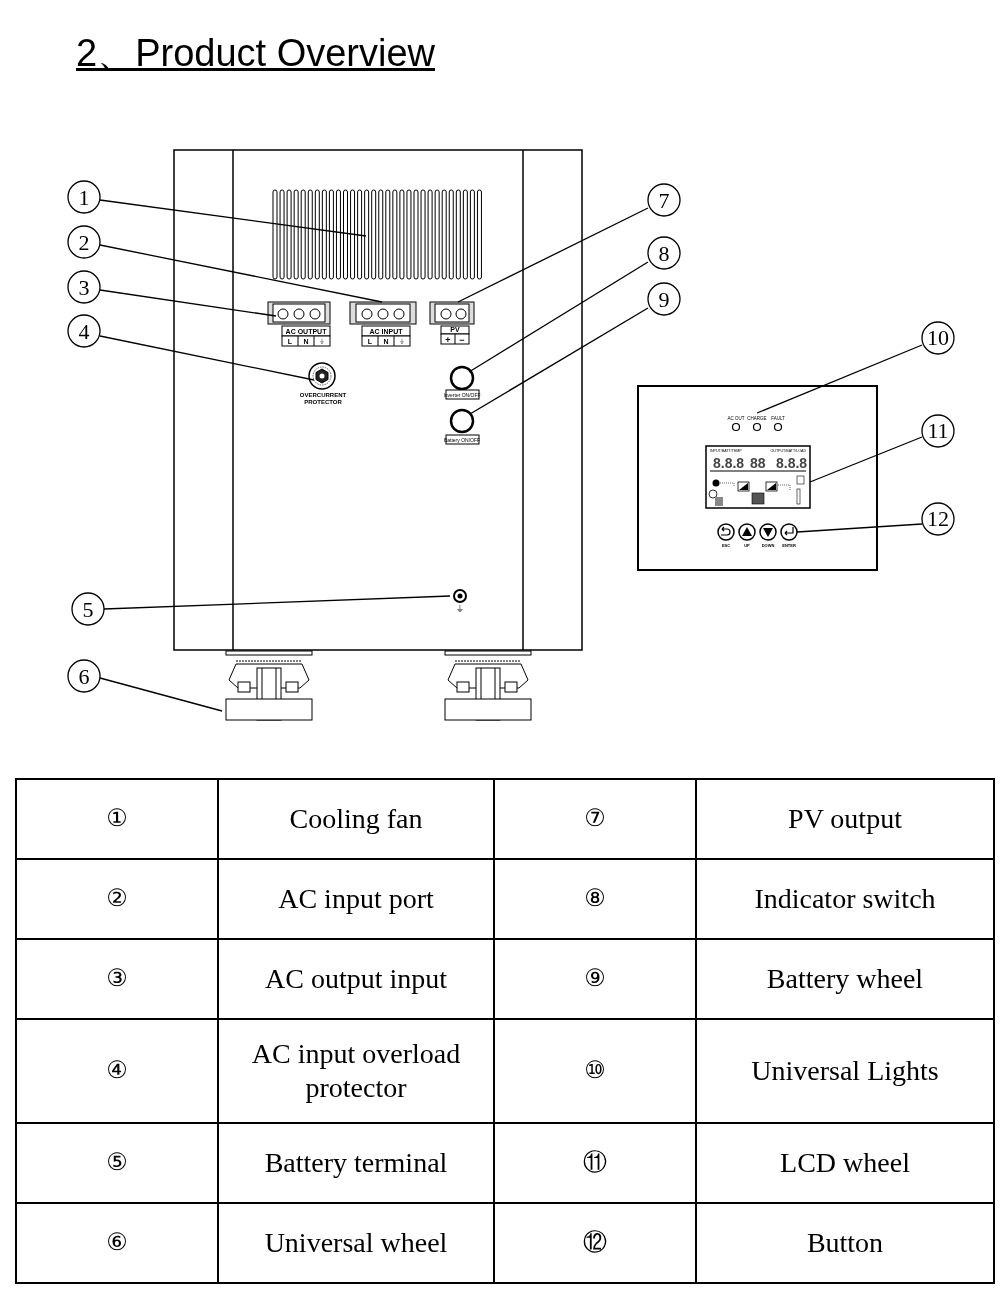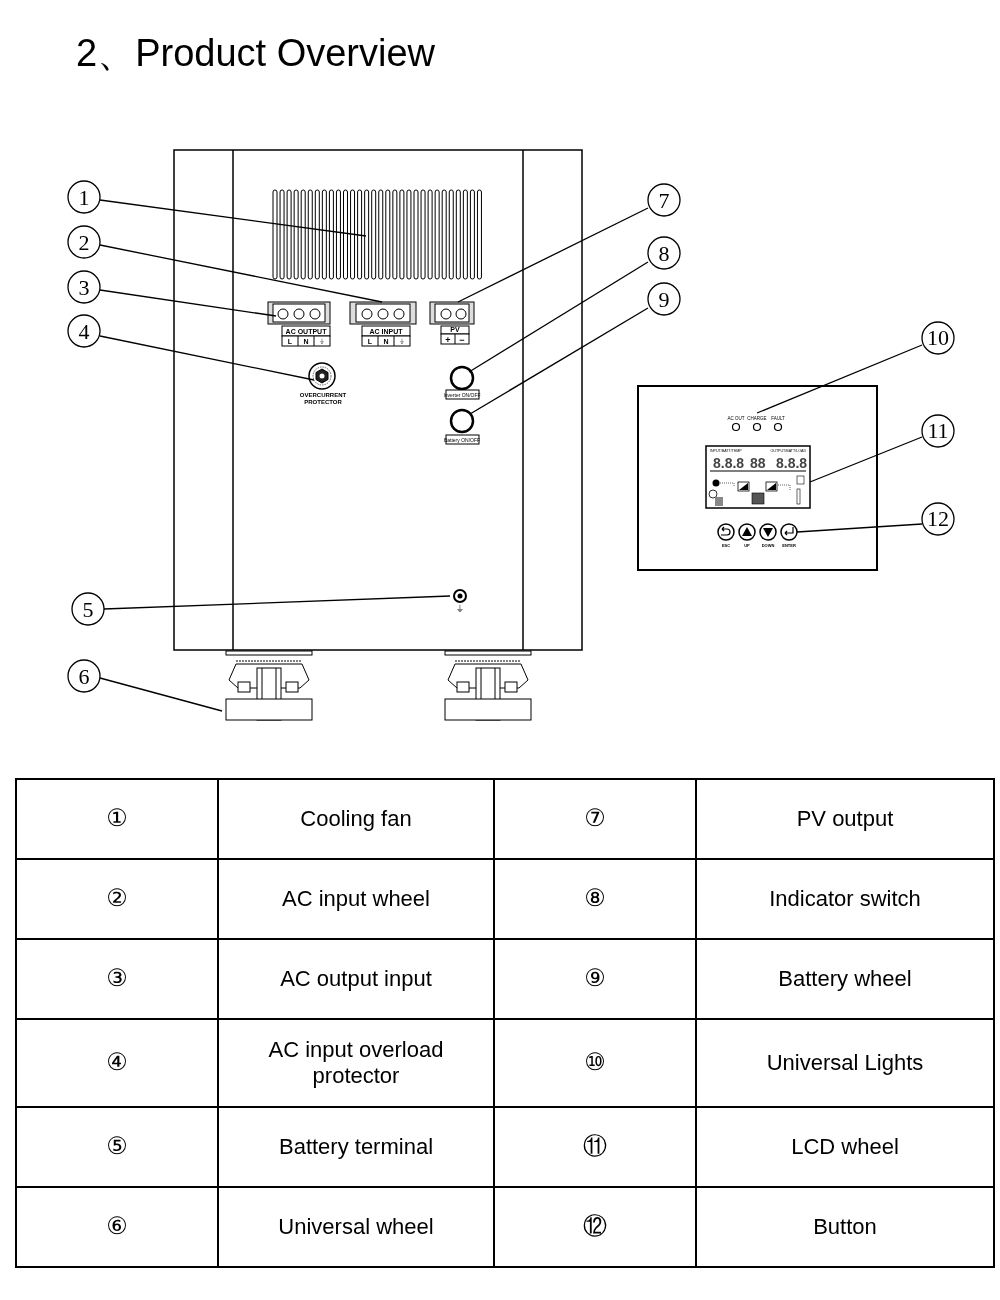--- a/index.html
+++ b/index.html
@@ -1,23 +1,23 @@
 <!DOCTYPE html>
 <html><head>
 <meta charset="utf-8">
 <style>
   html, body { margin:0; padding:0; background:#ffffff; }
   body { width:1000px; height:1300px; position:relative; overflow:hidden;
          font-family:"Liberation Sans", sans-serif; color:#000; }
-  .title { position:absolute; left:76px; top:28px; font-size:38px; font-weight:normal; letter-spacing:0; }
+  .title { position:absolute; left:76px; top:28px; font-size:38px; font-weight:normal; letter-spacing:0;text-decoration:underline; }
   svg.diagram { position:absolute; left:0; top:100px; }
   .diag-text { font-family:"Liberation Sans", sans-serif; }
   .callout-num { font-family:"Liberation Serif", serif; font-size:22px; }
   table.legend { position:absolute; left:15px; top:778px; width:978px; border-collapse:collapse; table-layout:fixed; }
-  table.legend td { border:2.5px solid #000; height:78px; text-align:center; vertical-align:middle; font-size:22px; line-height:1.3; padding:0; }
+  table.legend td { border:2.5px solid #000; height:78px; text-align:center; vertical-align:middle; font-size:28px; line-height:1.3; padding:0;font-family:Liberation Serif, serif; }
   table.legend td.num { font-family:"Liberation Serif", serif; font-size:24px; }
 </style>
 </head>
 <body>
 
 <div class="title">2、Product Overview</div>
 
 <svg class="diagram" width="1000" height="630" viewBox="0 100 1000 630" xmlns="http://www.w3.org/2000/svg">
 
   <g fill="none" stroke="#000" stroke-width="1.5">
@@ -281,33 +281,33 @@
   </colgroup>
   <tbody id="legend-body">
       <tr>
         <td class="num">①</td>
         <td class="label">Cooling fan</td>
         <td class="num">⑦</td>
         <td class="label">PV output</td>
       </tr>
       <tr>
         <td class="num">②</td>
-        <td class="label">AC input wheel</td>
+        <td class="label">AC input port</td>
         <td class="num">⑧</td>
         <td class="label">Indicator switch</td>
       </tr>
       <tr>
         <td class="num">③</td>
         <td class="label">AC output input</td>
         <td class="num">⑨</td>
         <td class="label">Battery wheel</td>
       </tr>
       <tr>
         <td class="num">④</td>
-        <td class="label" style="line-height: 1.2; padding: 4px 4px;">AC input overload protector</td>
+        <td class="label" style="line-height: 1.2; padding: 12px 4px;">AC input overload protector</td>
         <td class="num">⑩</td>
         <td class="label">Universal Lights</td>
       </tr>
       <tr>
         <td class="num">⑤</td>
         <td class="label">Battery terminal</td>
         <td class="num">⑪</td>
         <td class="label">LCD wheel</td>
       </tr>
       <tr>

